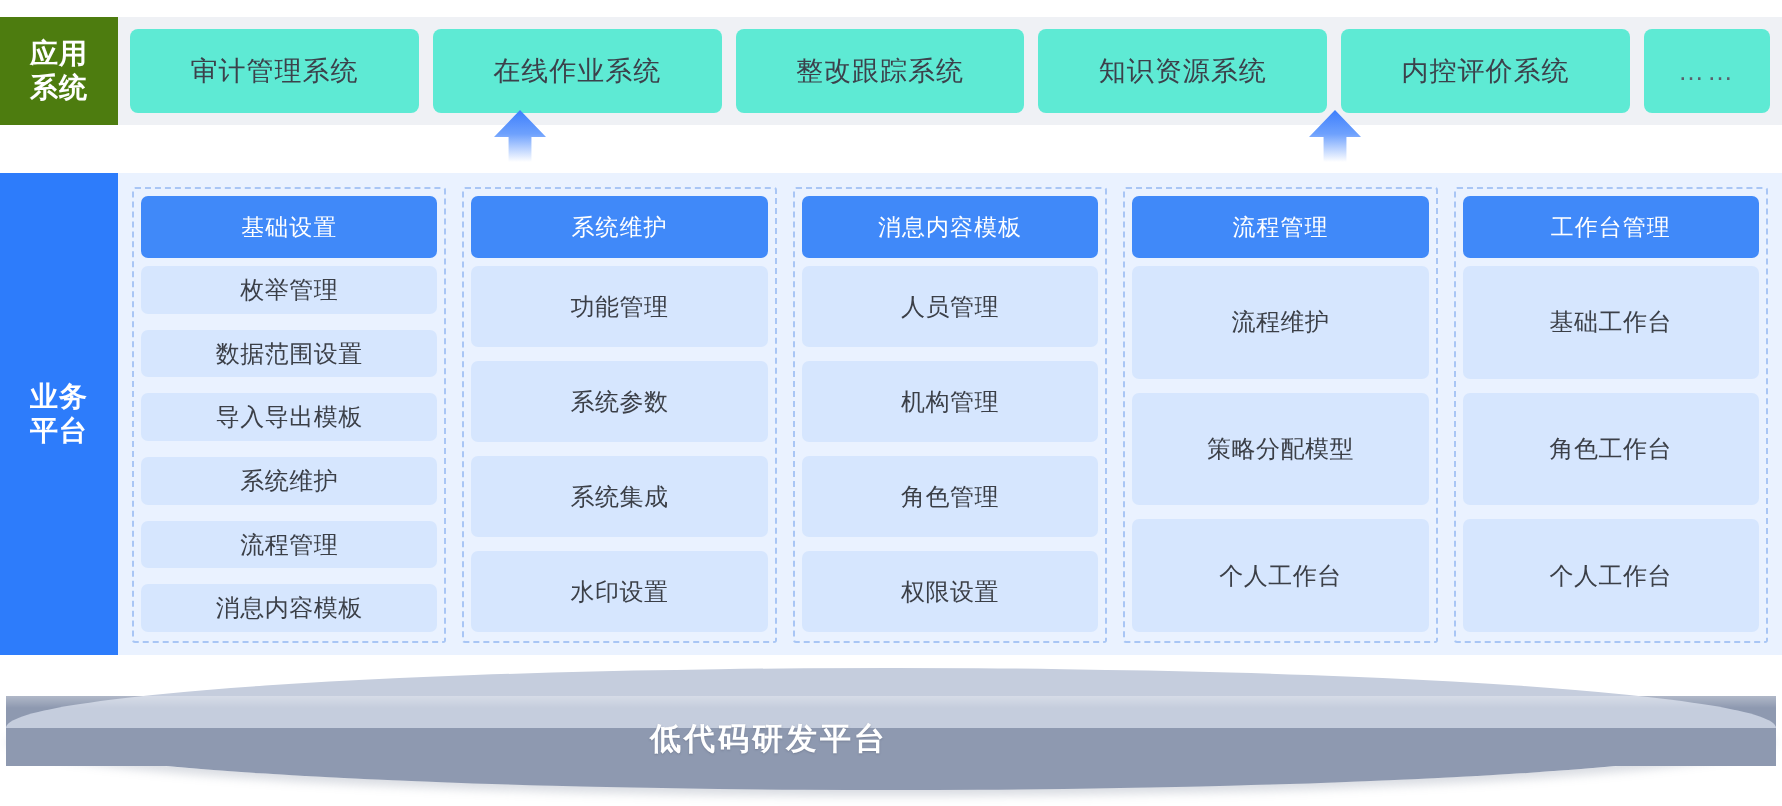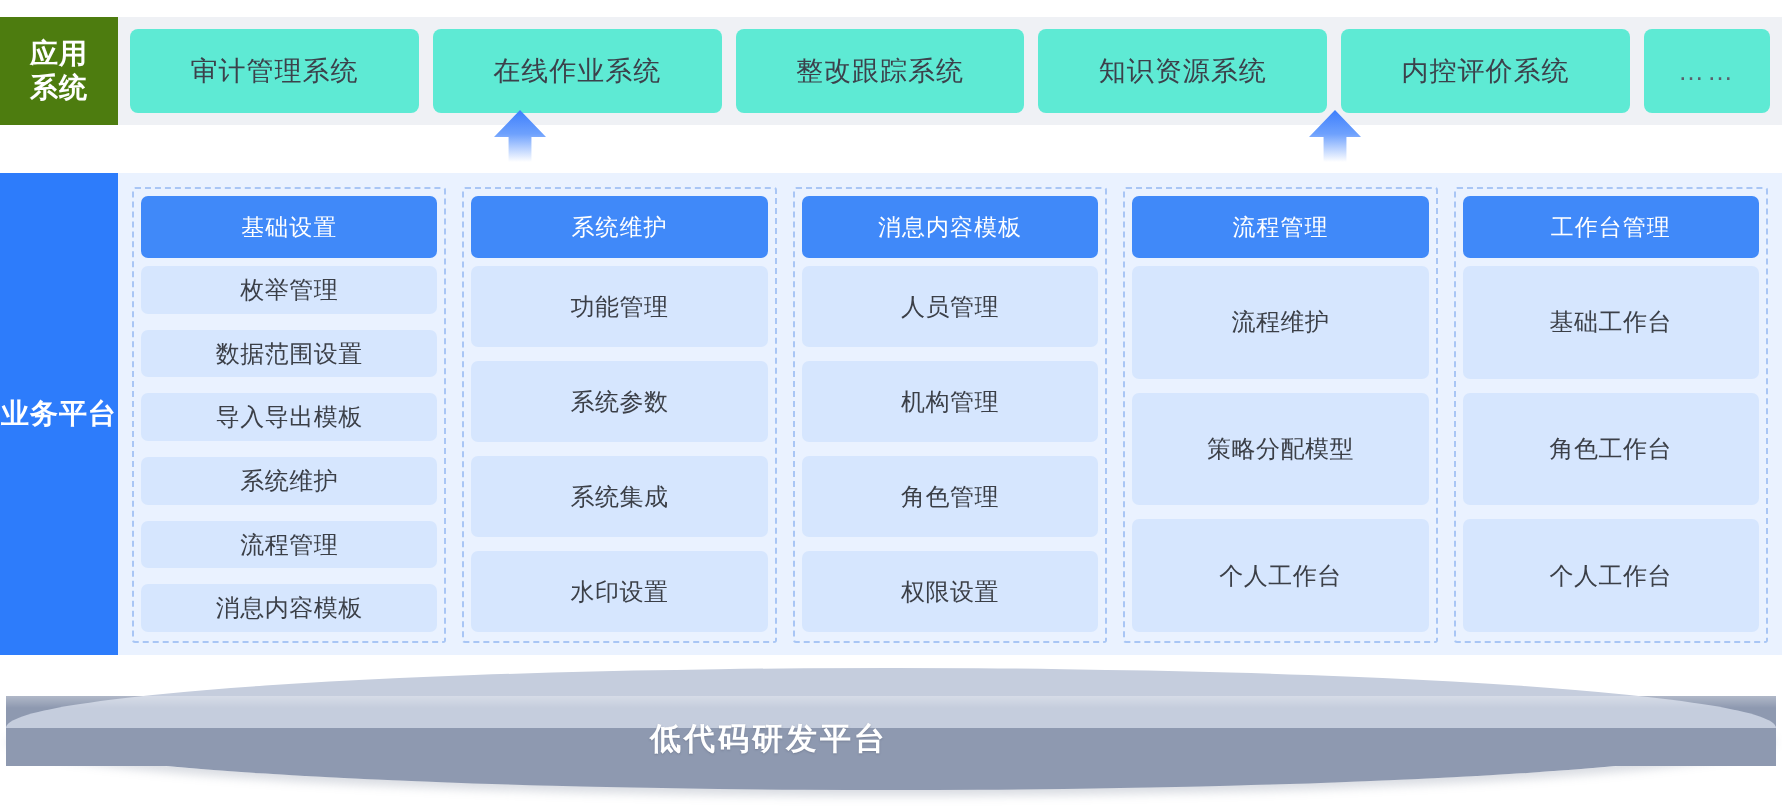--- a/index.html
+++ b/index.html
@@ -57,21 +57,21 @@
 
   
   .biz-row{
     position:absolute;left:0;top:173px;width:1782px;height:482px;
     display:flex;align-items:stretch;
   }
   .biz-side-label{
     width:118px;flex:0 0 118px;
     background:#2d7cfb;
     color:#ffffff;
-    display:flex;flex-direction:row;align-items:center;justify-content:center;
+    display:flex;flex-direction:column;align-items:center;justify-content:center;
     font-size:28px;font-weight:bold;line-height:1.22;letter-spacing:1px;
   }
   .biz-body{
     flex:1;background:#eaf2ff;
     display:flex;align-items:stretch;
     padding:14px 14px 12px 14px;gap:16px;
   }
   .biz-col{
     flex:1 1 0;
     border:2px dashed #a9c6f5;

